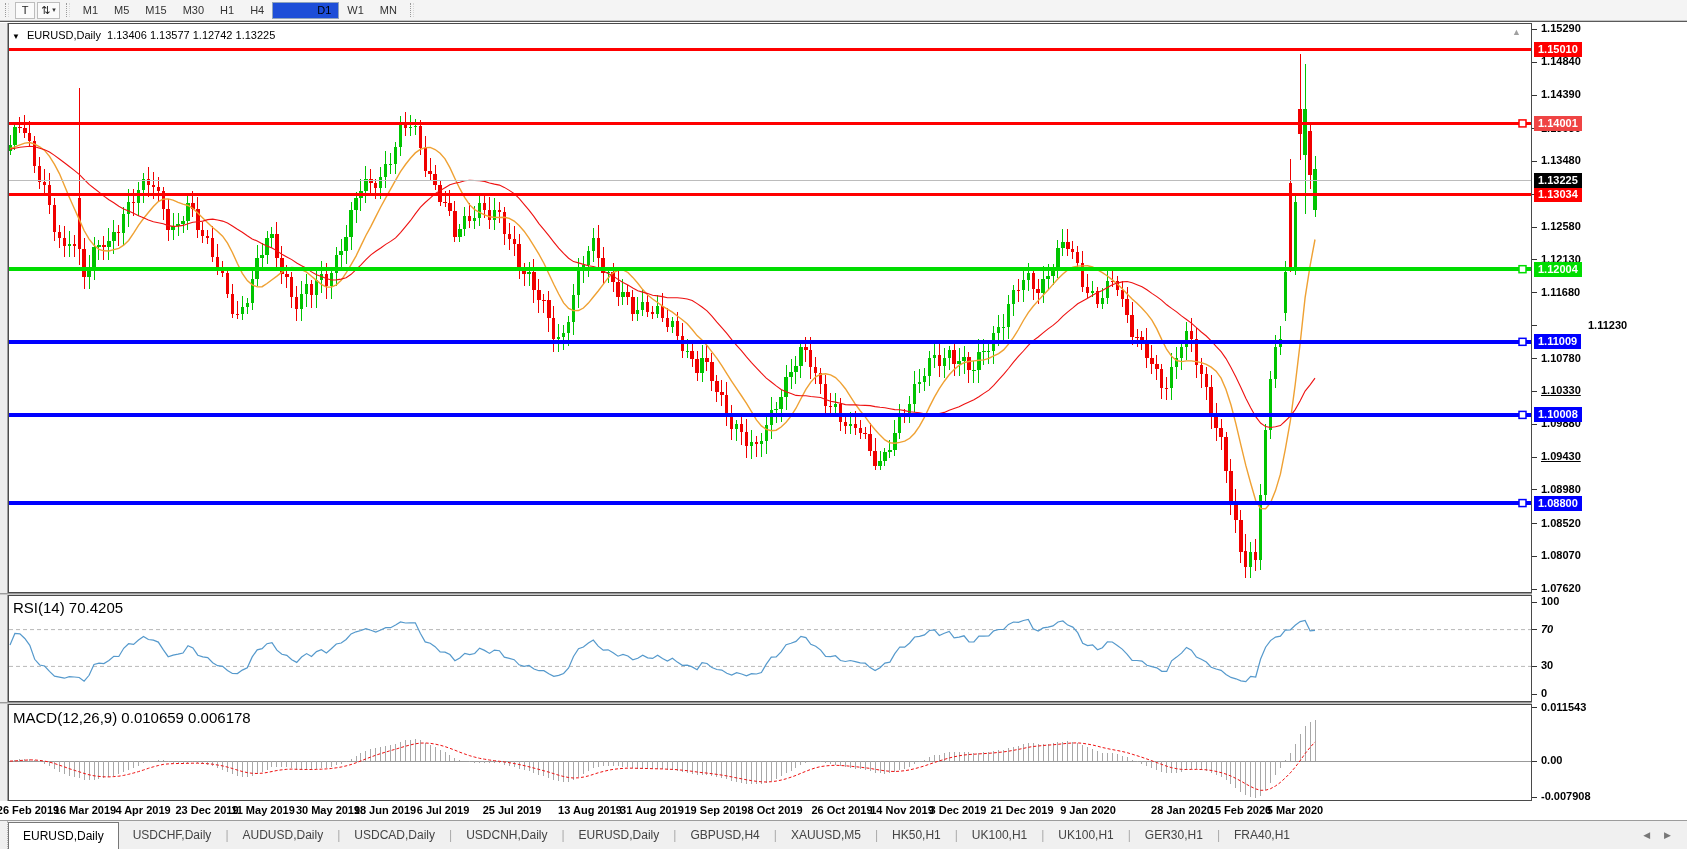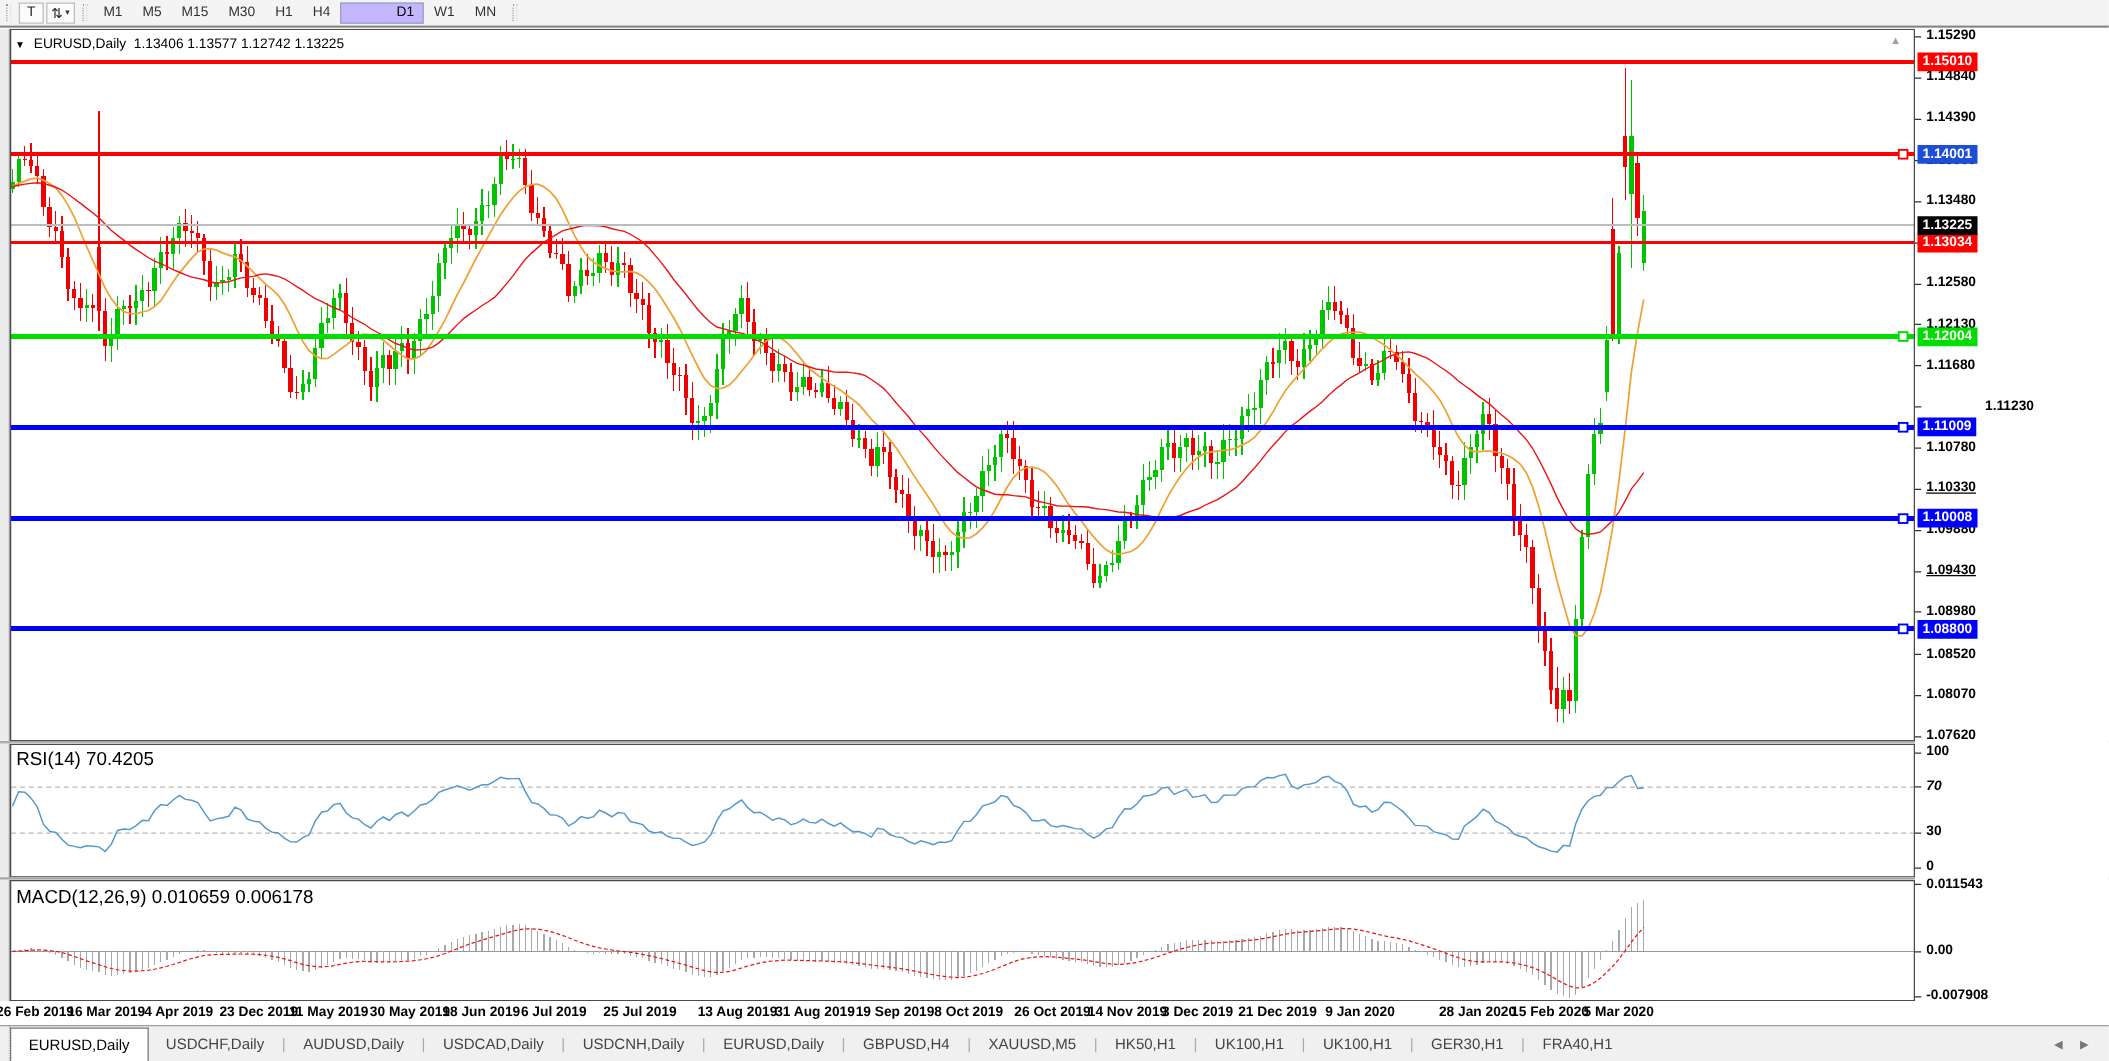--- a/index.html
+++ b/index.html
@@ -7,21 +7,21 @@
   *{box-sizing:border-box;}
   
   .toolbar{position:absolute;left:0;top:0;width:1687px;height:21px;background:#f4f4f4;
     border-bottom:1px solid #c6c6c6;display:flex;align-items:center;font-size:11px;color:#222;}
   .grip{width:4px;height:14px;border-left:1px dotted #9a9a9a;border-right:1px dotted #d8d8d8;margin:0 5px;}
   .tool-btn{height:17px;min-width:20px;display:flex;align-items:center;justify-content:center;
     padding:0 3px;margin:0 1px;border:1px solid #bdbdbd;background:#fbfbfb;cursor:pointer;}
   .tool-btn .caret{font-size:7px;margin-left:2px;color:#333;}
   .tf{height:17px;padding:0 7px;display:flex;align-items:center;justify-content:center;
     color:#333;cursor:pointer;border:1px solid transparent;}
-  .tf.active{background:#c4b5fd;border:1px solid #8fa4bd;color:#000;padding-left:44px;}
+  .tf.active{background:#1d4ed8;border:1px solid #8fa4bd;color:#000;padding-left:44px;}
   
   .chart-window{position:absolute;left:0;top:21px;width:1687px;height:799px;background:#fff;
     border-top:1px solid #5a5a5a;}
   .gutter{position:absolute;left:0;top:1px;width:8px;height:778px;background:#ececec;
     border-right:1px solid #9c9c9c;}
   svg{position:absolute;display:block;}
   #mainSvg{left:8px;top:1px;}
   #rsiSvg{left:8px;top:573px;}
   #macdSvg{left:8px;top:682px;}
   .panel-split{position:absolute;left:0;width:1687px;height:2px;background:#c9c9c9;border-top:1px solid #9a9a9a;}
@@ -943,21 +943,21 @@
       <div class="tick-label" style="top: 427.092px; text-decoration: underline;">1.09430</div>
       <div class="tick-dash" style="top: 466.442px;"></div>
       <div class="tick-label" style="top: 459.942px;">1.08980</div>
       <div class="tick-dash" style="top: 500.022px;"></div>
       <div class="tick-label" style="top: 493.522px;">1.08520</div>
       <div class="tick-dash" style="top: 532.872px;"></div>
       <div class="tick-label" style="top: 526.372px;">1.08070</div>
       <div class="tick-dash" style="top: 565.722px;"></div>
       <div class="tick-label" style="top: 559.222px;">1.07620</div>
       <div class="price-tag" style="top: 19.252px; background: rgb(255, 0, 0);">1.15010</div>
-      <div class="price-tag" style="top: 92.909px; background: #1d4ed8;">1.14001</div>
+      <div class="price-tag" style="top: 92.909px; background: #ef4444;">1.14001</div>
       <div class="price-tag" style="top: 163.5px; background: rgb(255, 0, 0);">1.13034</div>
       <div class="price-tag" style="top: 238.69px; background: rgb(0, 221, 0);">1.12004</div>
       <div class="price-tag" style="top: 311.325px; background: rgb(0, 0, 255);">1.11009</div>
       <div class="price-tag" style="top: 384.398px; background: rgb(0, 0, 255);">1.10008</div>
       <div class="price-tag" style="top: 472.582px; background: rgb(0, 0, 255);">1.08800</div>
       <div class="price-tag" style="top: 149.557px; background: rgb(0, 0, 0);">1.13225</div>
       <div class="tick-dash" style="top: 578.5px;"></div>
       <div class="tick-label" style="top: 572px;">100</div>
       <div class="tick-dash" style="top: 606.1px;"></div>
       <div class="tick-label" style="top: 599.6px; font-style: italic;">70</div>

